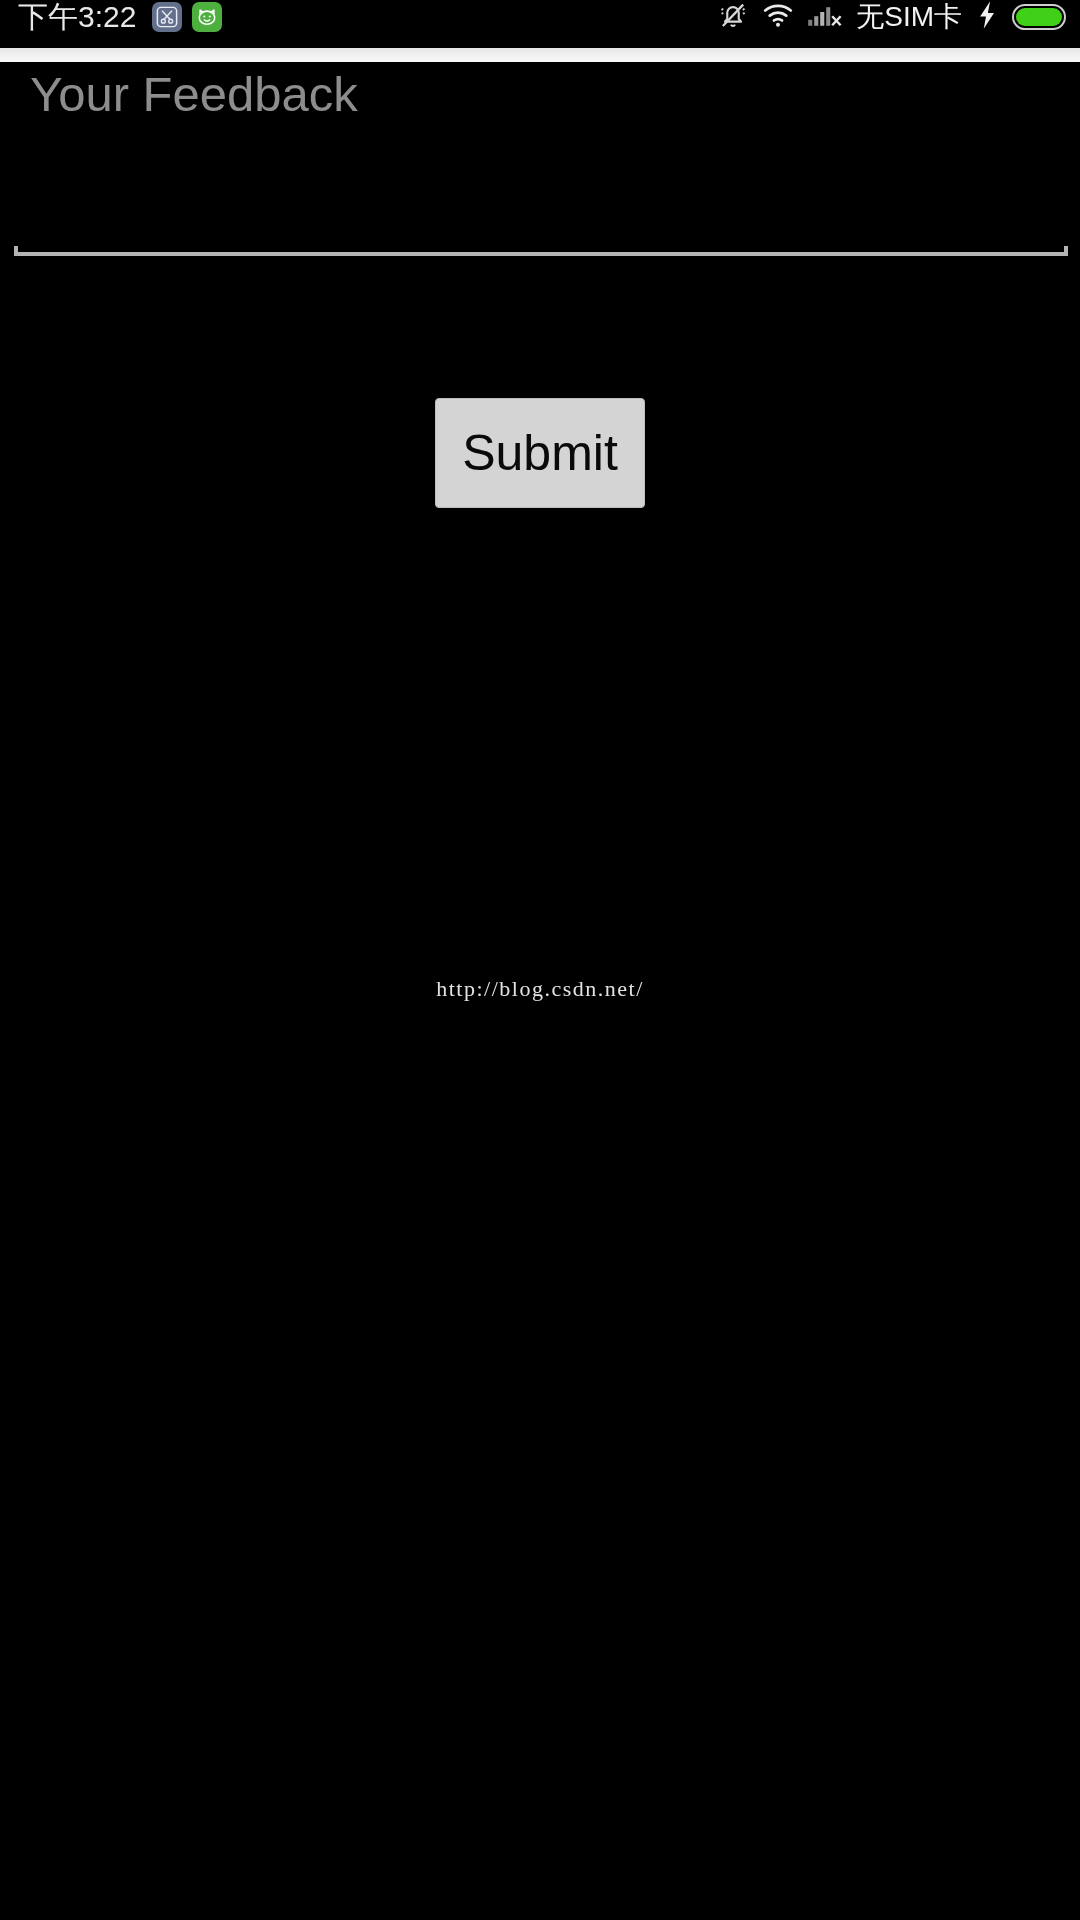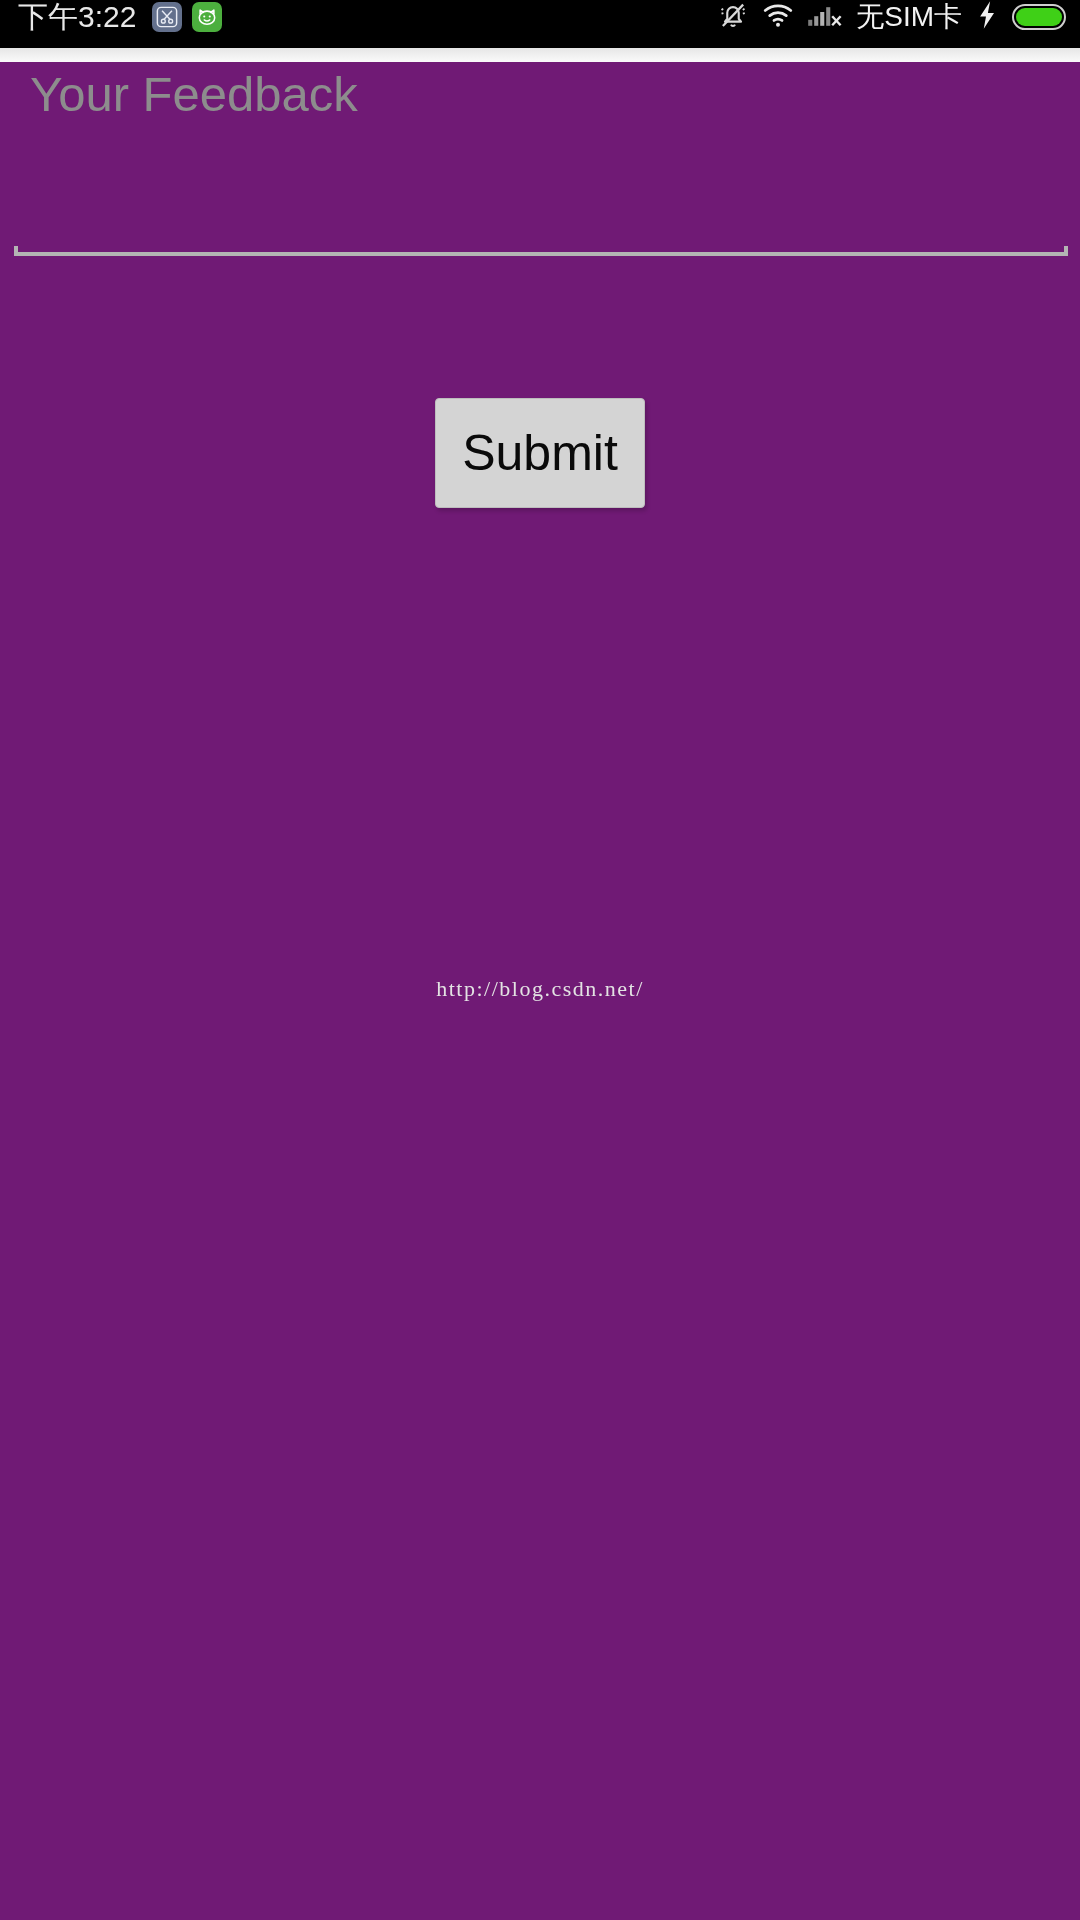--- a/index.html
+++ b/index.html
@@ -89,21 +89,21 @@
     width: 100%;
     border-radius: 9px;
   }
 
   
   .content {
     position: absolute;
     top: 48px; left: 0;
     width: 1080px;
     height: 1872px;
-    background: #701a75;
+    background: #000000;
   }
   .top-shade {
     position: absolute;
     top: 0; left: 0;
     width: 1080px;
     height: 14px;
     background: linear-gradient(to bottom, #e6e6e6 0%, #fafafa 100%);
     pointer-events: none;
   }
 

